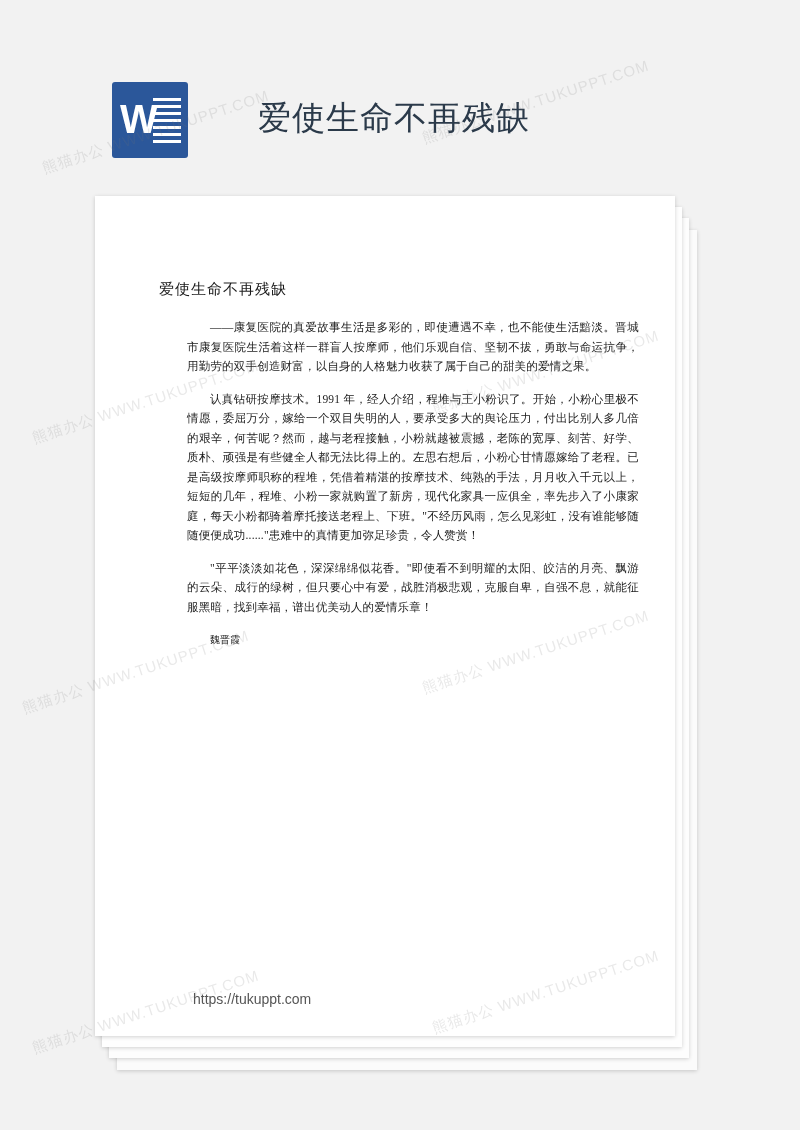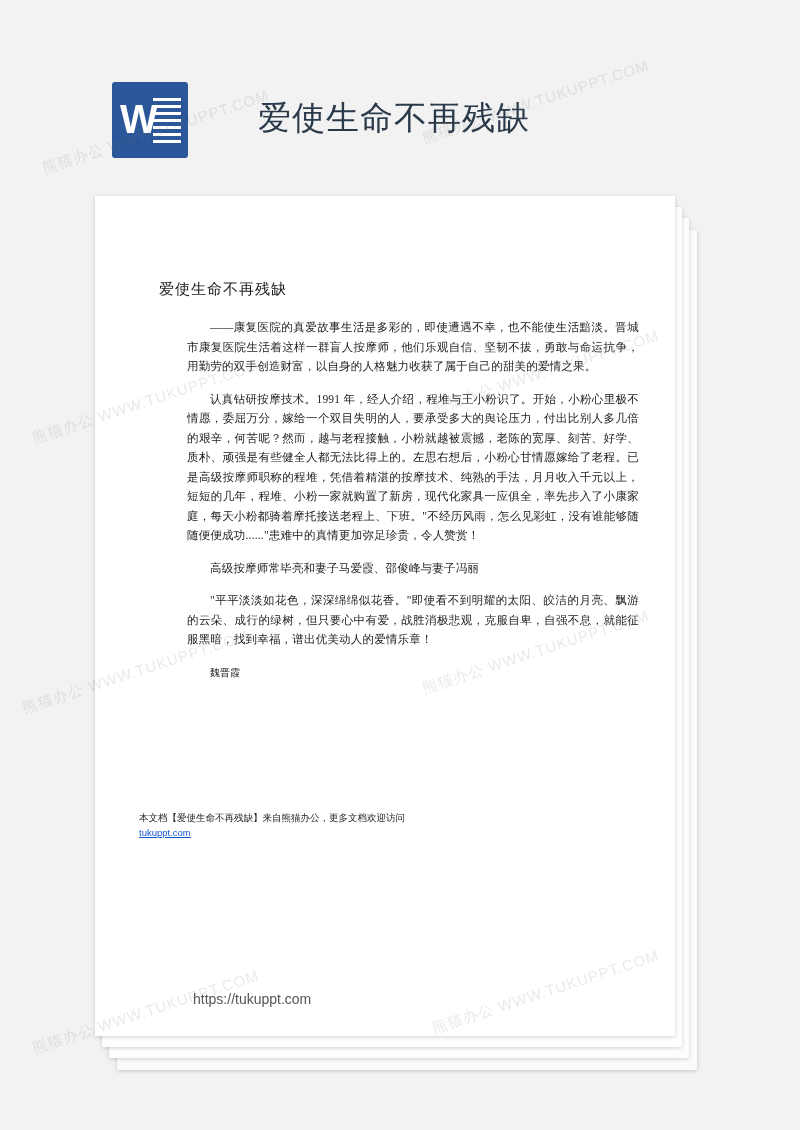--- a/index.html
+++ b/index.html
@@ -208,30 +208,24 @@
   <div class="sheet sheet-back3"></div>
   <div class="sheet sheet-back2"></div>
   <div class="sheet sheet-back1"></div>
   <div class="sheet sheet-main">
     <div class="page-inner">
       <div class="doc-heading">爱使生命不再残缺</div>
 
       <div class="body-block">
         <p class="para">——康复医院的真爱故事生活是多彩的，即使遭遇不幸，也不能使生活黯淡。晋城市康复医院生活着这样一群盲人按摩师，他们乐观自信、坚韧不拔，勇敢与命运抗争，用勤劳的双手创造财富，以自身的人格魅力收获了属于自己的甜美的爱情之果。</p>
         <p class="para">认真钻研按摩技术。1991 年，经人介绍，程堆与王小粉识了。开始，小粉心里极不情愿，委屈万分，嫁给一个双目失明的人，要承受多大的舆论压力，付出比别人多几倍的艰辛，何苦呢？然而，越与老程接触，小粉就越被震撼，老陈的宽厚、刻苦、好学、质朴、顽强是有些健全人都无法比得上的。左思右想后，小粉心甘情愿嫁给了老程。已是高级按摩师职称的程堆，凭借着精湛的按摩技术、纯熟的手法，月月收入千元以上，短短的几年，程堆、小粉一家就购置了新房，现代化家具一应俱全，率先步入了小康家庭，每天小粉都骑着摩托接送老程上、下班。"不经历风雨，怎么见彩虹，没有谁能够随随便便成功......"患难中的真情更加弥足珍贵，令人赞赏！</p>
-        <p class="para">高级按摩师常毕亮和妻子马爱霞、邵俊峰与妻子冯丽</p>
         <p class="para">"平平淡淡如花色，深深绵绵似花香。"即使看不到明耀的太阳、皎洁的月亮、飘游的云朵、成行的绿树，但只要心中有爱，战胜消极悲观，克服自卑，自强不息，就能征服黑暗，找到幸福，谱出优美动人的爱情乐章！</p>
         <p class="sig">魏晋霞</p>
       </div>
 
-      <div class="footnote">
-        <span>本文档【爱使生命不再残缺】来自熊猫办公，更多文档欢迎访问</span>
-        <br>
-        <a href="#">tukuppt.com</a>
-      </div>
 
       <div class="page-url">https://tukuppt.com</div>
     </div>
   </div>
 </div>
 
 <div class="wm-layer">
   <div class="wm" style="left:40px; top:160px;">熊猫办公 WWW.TUKUPPT.COM</div>
   <div class="wm" style="left:420px; top:130px;">熊猫办公 WWW.TUKUPPT.COM</div>
   <div class="wm" style="left:30px; top:430px;">熊猫办公 WWW.TUKUPPT.COM</div>

